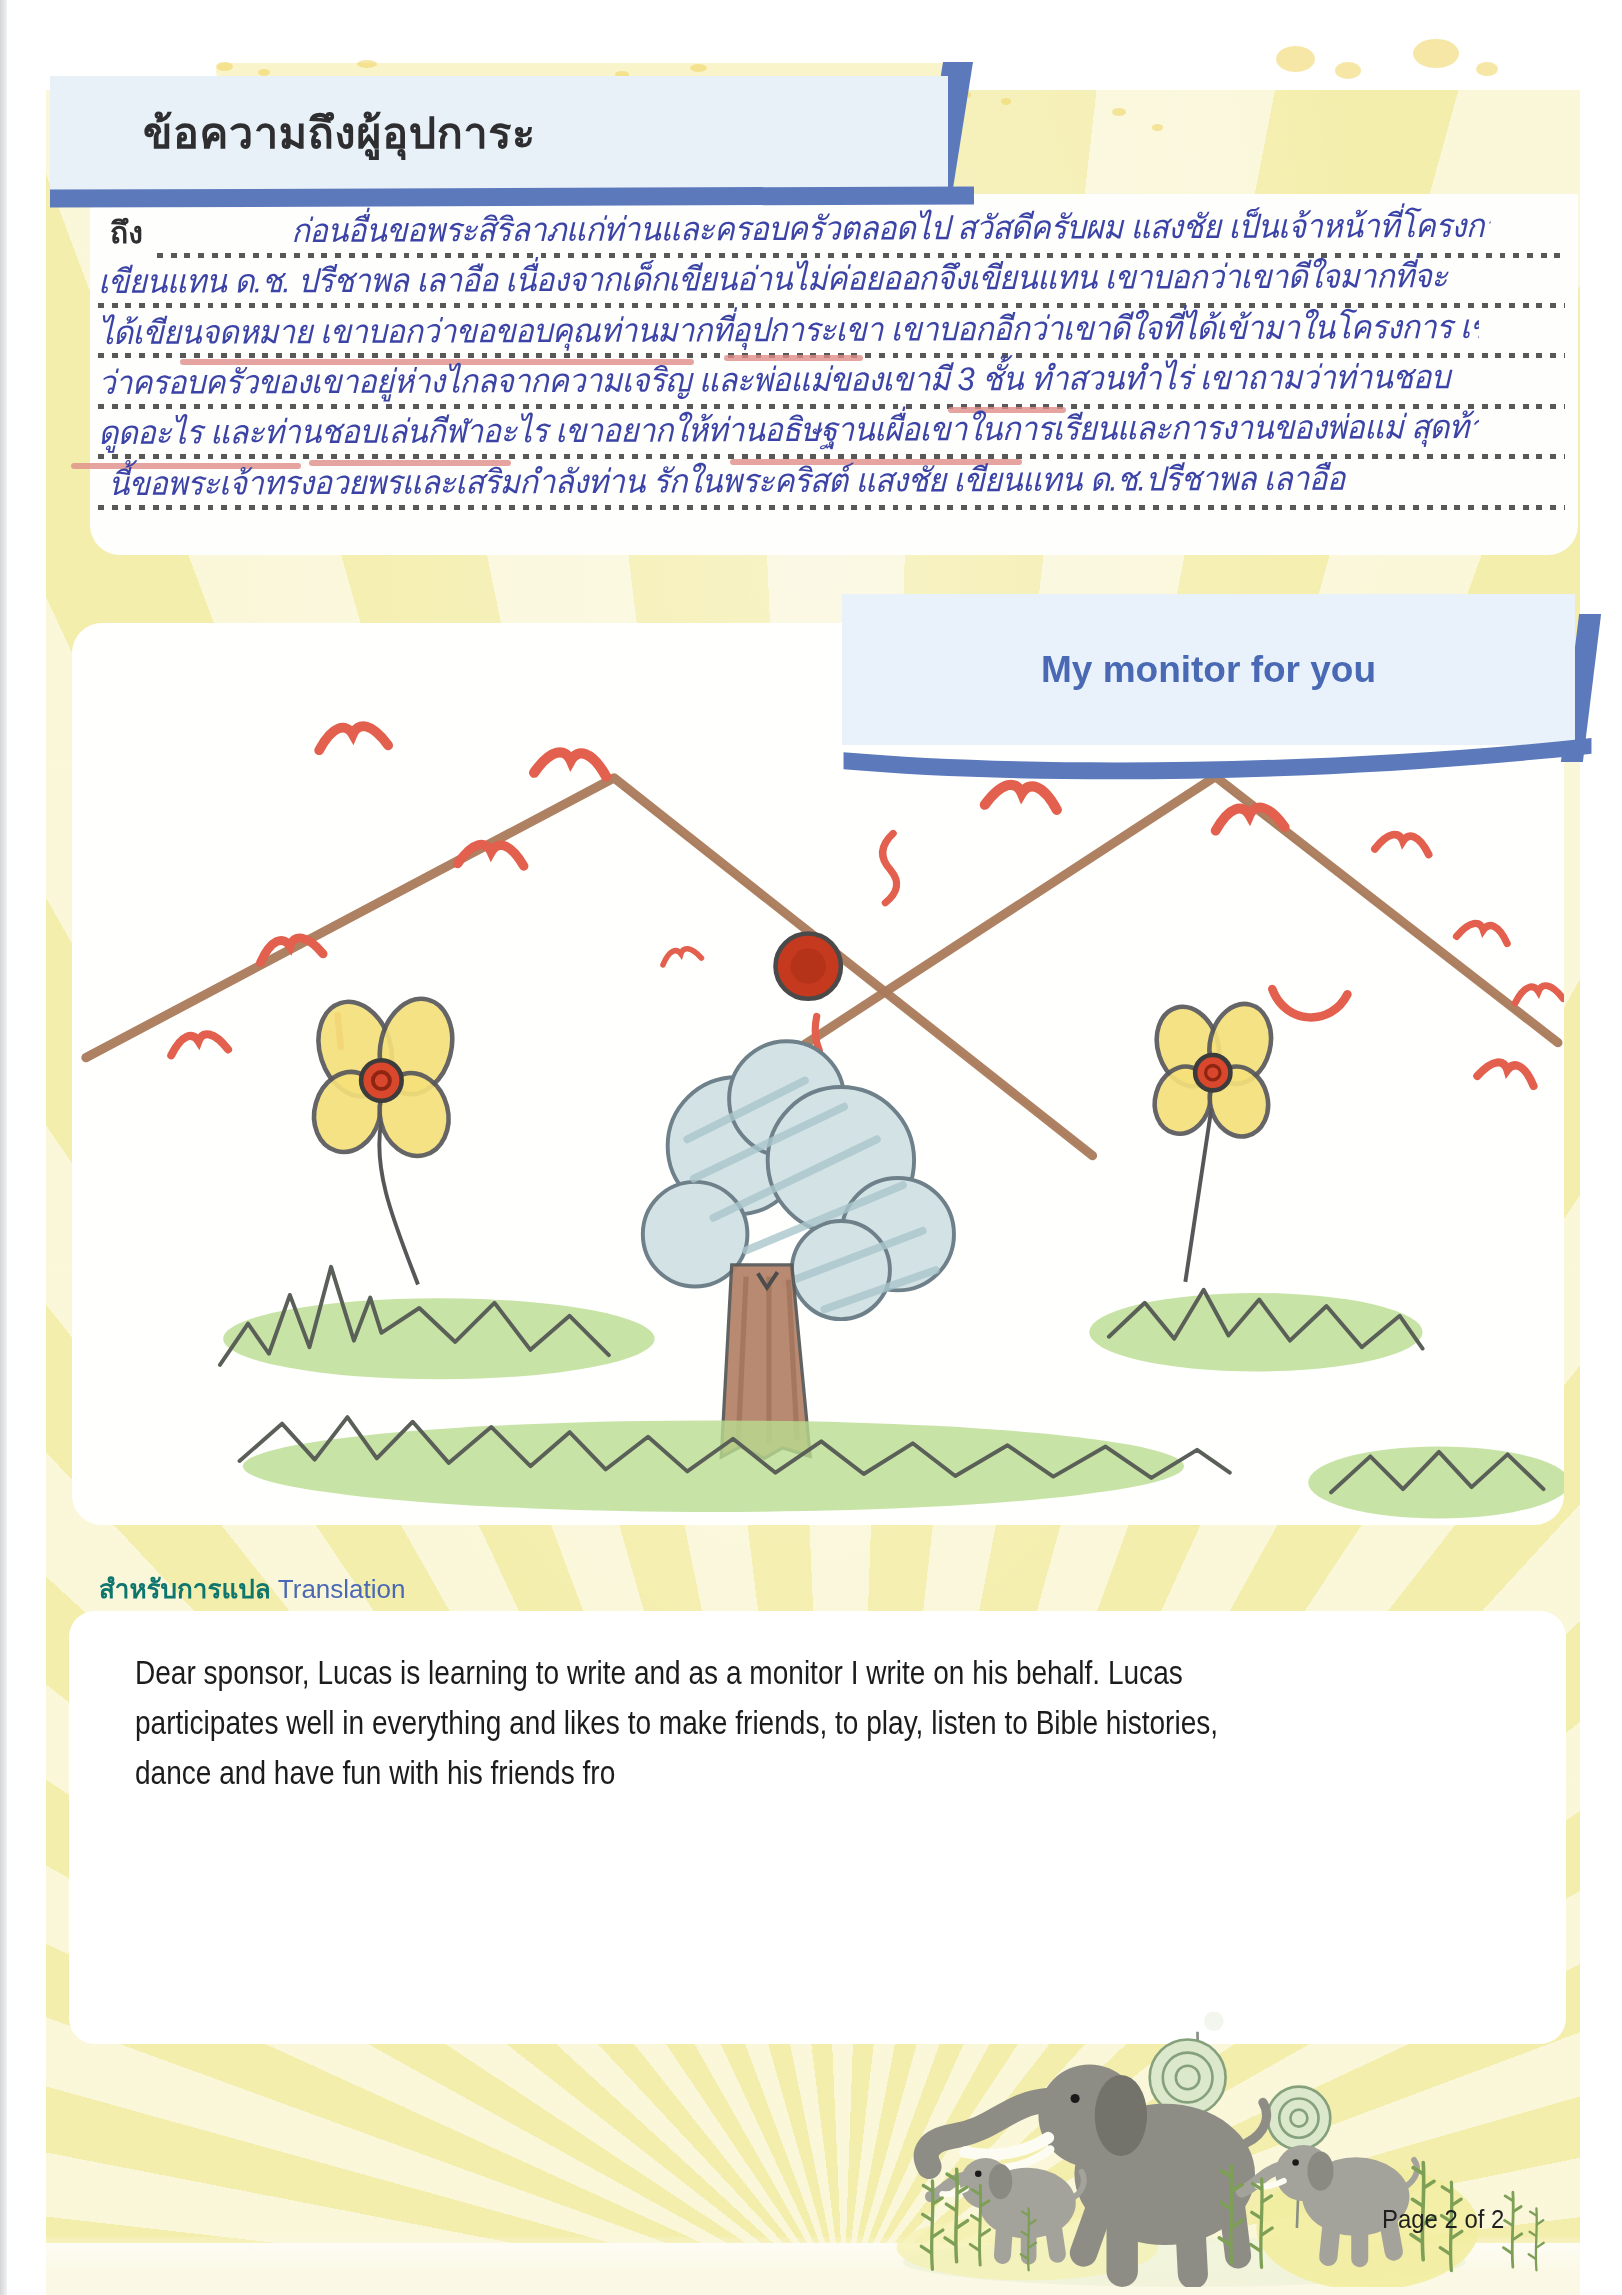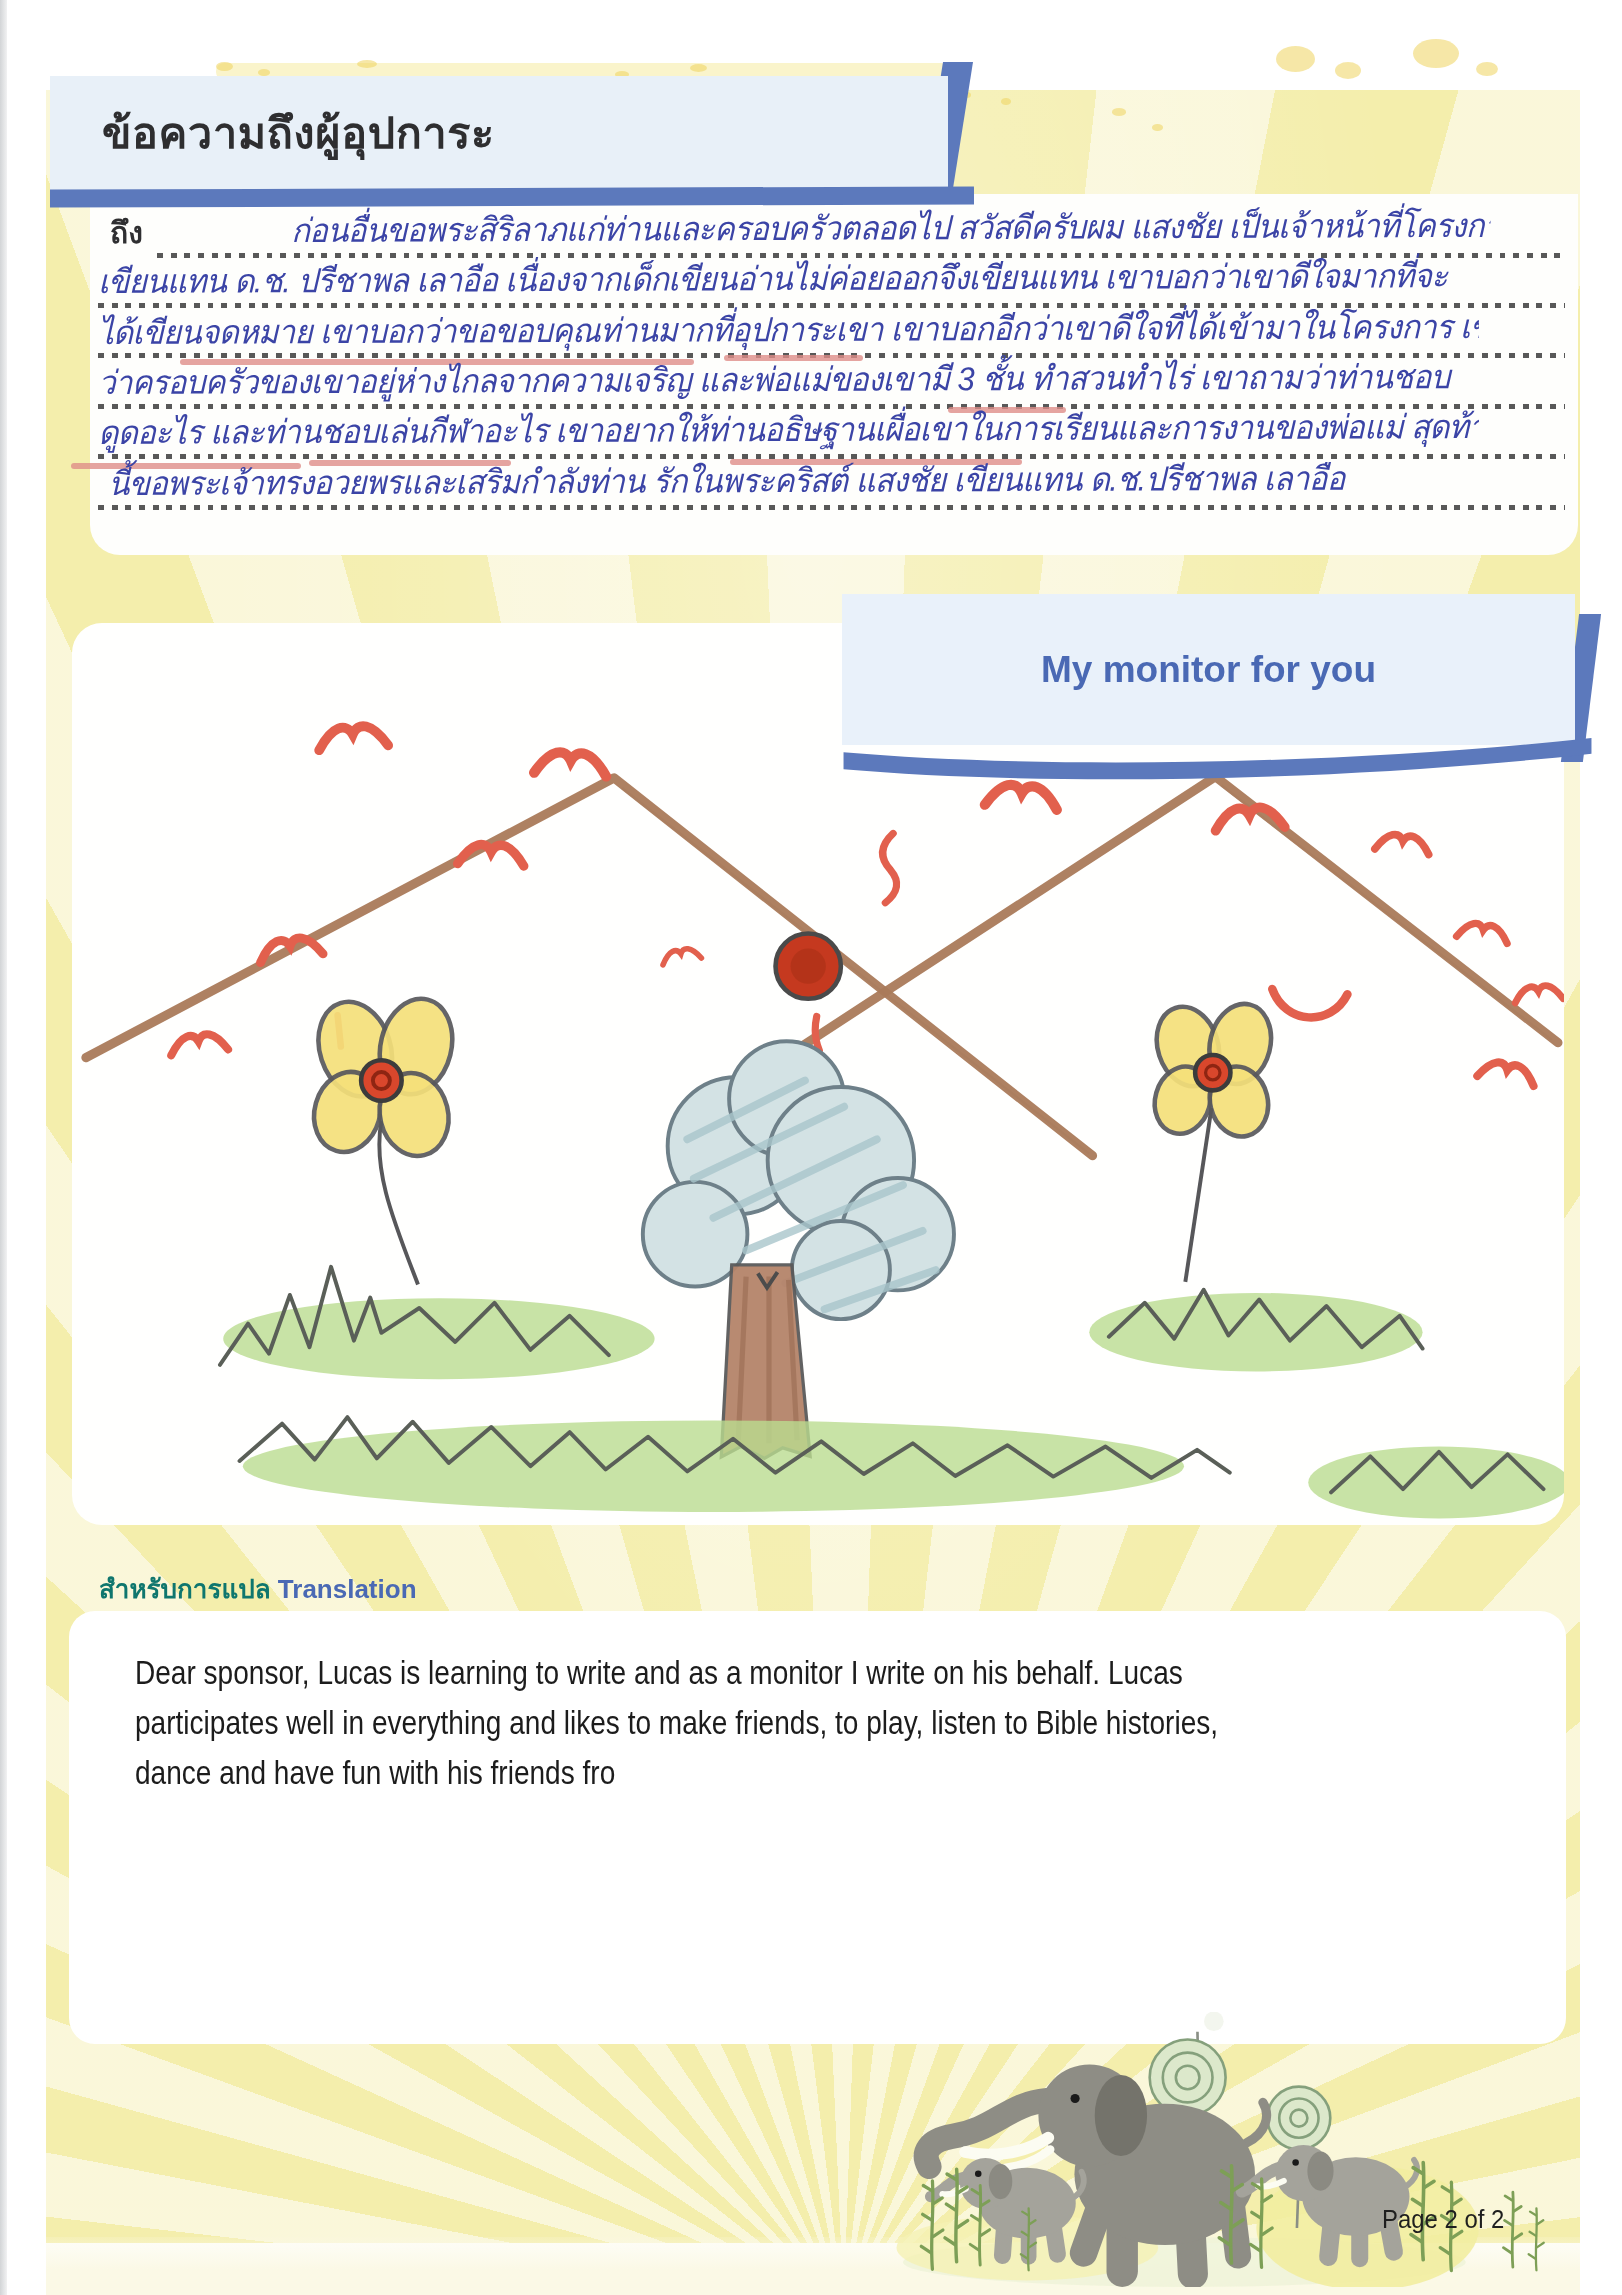--- a/index.html
+++ b/index.html
@@ -18,21 +18,21 @@
       repeating-conic-gradient(from 245deg at 52% 103%, rgba(255,255,255,0) 0deg 4.5deg, rgba(255,255,255,.55) 4.5deg 9deg);}
   .bottom-pale{left:46px;top:2237px;width:1534px;height:59px;
     background:linear-gradient(180deg, rgba(250,247,224,.2), #fbf9e6 55%);}
 
   .dot{border-radius:50%;background:#eed45e;opacity:.55;}
   .paintstrip{left:216px;top:63px;width:733px;height:17px;background:#f0e06a;opacity:.35;border-radius:7.9px;}
 
   
   .letter-box{left:90px;top:194px;width:1488px;height:361px;background:#fefefc;border-radius:0 0 30px 30px;}
   .hdr-banner{left:50px;top:76px;width:898px;height:114px;background:#e8f0f8;
-    display:flex;align-items:center;gap:42px;padding-left:52px;box-sizing:border-box;}
+    display:flex;align-items:center;gap:42px;padding-left:93px;box-sizing:border-box;}
   .hdr-th{font-size:43px;font-weight:700;color:#2e2e30;letter-spacing:0.7px;}
   .hdr-en{font-size:39px;font-weight:600;color:#4a69b4;}
   .hdr-edge{left:932px;top:62px;width:30px;height:139px;background:#5c79bc;transform:skewX(-9deg);}
   .hdr-stripe{left:50px;top:188px;width:924px;height:17.7px;background:#5c79bc;transform:rotate(-.2deg);}
 
   
   .to-label{left:110px;top:209px;font-size:30px;color:#2f2f31;font-weight:600;}
   .dotline{height:4.6px;opacity:.85;
     background:repeating-linear-gradient(90deg,#3b3b3b 0 5.9px, transparent 5.9px 13.7px);}
   .hand{color:#3b44a6;font-size:33px;white-space:nowrap;overflow:hidden;
@@ -44,21 +44,21 @@
   .draw-banner{left:842px;top:594px;width:733px;height:151px;background:#e9f1fa;
     display:flex;flex-direction:column;align-items:center;justify-content:center;gap:5.2px;}
   .draw-th{font-size:41px;font-weight:700;color:#2c2c2e;}
   .draw-en{font-size:37px;font-weight:600;color:#4a69b4;}
   .draw-edge{left:1570px;top:614px;width:22px;height:148px;background:#5c79bc;transform:skewX(-7deg);}
   .swoosh{left:842px;top:738px;width:751px;height:43px;}
 
   
   .tr-label{left:99px;top:1568px;font-size:26px;}
   .tr-th{color:#0f766e;font-weight:700;}
-  .tr-en{color:#4a69b4;font-weight:700;}
+  .tr-en{color:#4a69b4;font-weight:400;}
   .tr-box{left:69px;top:1611px;width:1497px;height:433px;background:#ffffff;border-radius:26px;}
   .tr-text{left:135px;top:1648px;width:1518px;color:#1c1c1c;font-size:33px;line-height:1.52;
     transform:scaleX(.85);transform-origin:left top;}
   .tr-text div{white-space:nowrap;}
 
   
   .bottom-art{left:831px;top:2012px;width:746px;height:275px;}
   .page-label{left:1382px;top:2204px;font-size:26px;color:#1f1f1f;transform:scaleX(.92);transform-origin:left top;}
 </style>
 </head>

